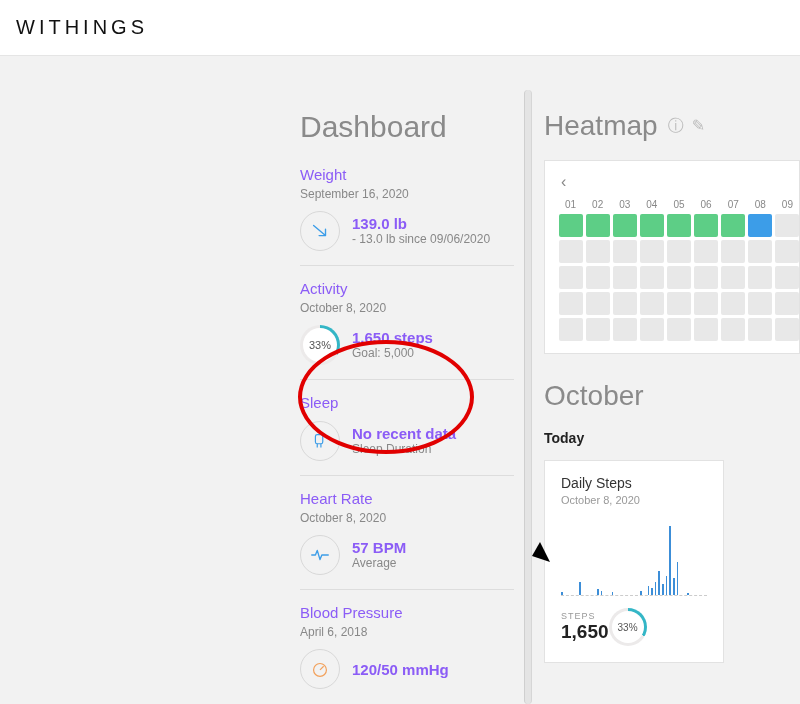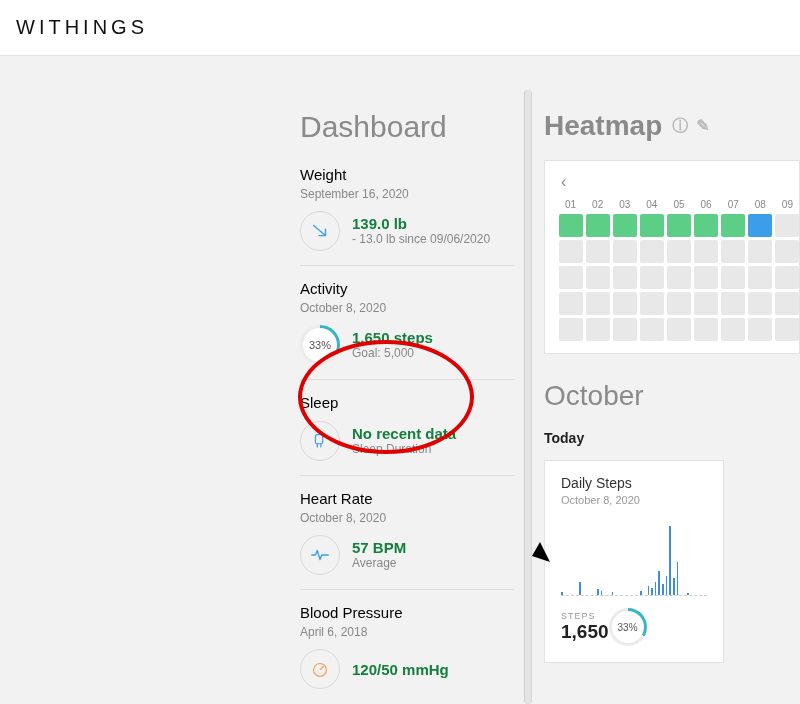--- a/index.html
+++ b/index.html
@@ -5,35 +5,35 @@
   * { box-sizing: border-box; margin: 0; padding: 0; }
   body { font-family: -apple-system, "Helvetica Neue", Arial, sans-serif; background: #f2f2f2; width: 800px; height: 704px; overflow: hidden; position: relative; }
   .topbar { background: #fff; height: 56px; border-bottom: 1px solid #e5e5e5; display: flex; align-items: center; padding: 0 16px; }
   .logo { font-family: Arial, sans-serif; font-weight: 400; font-size: 20px; letter-spacing: 4px; color: #111; }
   .content { position: absolute; top: 56px; left: 0; right: 0; bottom: 0; display: flex; padding-top: 54px; }
   .leftspace { width: 300px; flex: 0 0 300px; }
   .dashboard { width: 224px; flex: 0 0 224px; padding-right: 10px; }
   .dashboard h1 { font-size: 30px; font-weight: 300; color: #8a8a8a; margin-bottom: 22px; }
   .metric { border-bottom: 1px solid #ddd; padding: 14px 0 14px 0; position: relative; }
   .metric:first-of-type { padding-top: 0; }
-  .m-title { font-size: 15px; color: #000000; font-weight: 500; }
+  .m-title { font-size: 15px; color: #8b5cf6; font-weight: 500; }
   .m-date { font-size: 12px; color: #888; margin-top: 4px; }
   .m-body { display: flex; align-items: center; gap: 12px; margin-top: 10px; }
   .m-icon { width: 40px; height: 40px; border: 1px solid #d8d8d8; border-radius: 50%; display: flex; align-items: center; justify-content: center; flex: 0 0 40px; }
   .m-icon svg { width: 22px; height: 22px; }
   .m-ring { width: 40px; height: 40px; border-radius: 50%; display: flex; align-items: center; justify-content: center; flex: 0 0 40px; font-size: 11px; color: #555; background: conic-gradient(#34b6c6 0 33%, #eceaea 33% 100%); position: relative; }
   .m-ring::before { content: ""; position: absolute; inset: 3px; background: #fff; border-radius: 50%; }
   .m-ring span { position: relative; z-index: 1; }
   .m-text { display: flex; flex-direction: column; }
-  .m-val { font-size: 15px; color: #15803d; font-weight: 600; }
+  .m-val { font-size: 15px; color: #8b5cf6; font-weight: 600; }
   .m-sub { font-size: 12px; color: #888; line-height: 1.3; }
 
   .divider { width: 8px; flex: 0 0 8px; background: #e4e4e4; border-left: 1px solid #cfcfcf; border-right: 1px solid #d6d6d6; border-radius: 4px; height: calc(100% + 20px); margin-top: -20px; }
   .rightcol { flex: 1; padding-left: 12px; overflow: hidden; }
-  .rightcol h2 { font-size: 28px; font-weight: 700; color: #8a8a8a; display: flex; align-items: center; gap: 10px; }
+  .rightcol h2 { font-size: 28px; font-weight: 400; color: #8a8a8a; display: flex; align-items: center; gap: 10px; }
   .h-icons { display: flex; gap: 8px; }
   .h-icons span { color: #bbb; font-size: 16px; cursor: pointer; }
   .heat-wrap { margin-top: 18px; border: 1px solid #e2e2e2; background: #fff; padding: 8px 0 12px 10px; }
   .chev { font-size: 16px; color: #888; padding: 4px 6px; cursor: pointer; display: inline-block; }
   .heat-head { display: flex; gap: 4px; margin-top: 4px; padding-left: 4px; }
   .heat-head div { width: 24px; text-align: center; font-size: 10px; color: #888; }
   .heat-grid { display: flex; flex-direction: column; gap: 3px; margin-top: 4px; padding-left: 4px; }
   .heat-row { display: flex; gap: 3px; }
   .heat-cell { width: 25px; height: 23px; border-radius: 2px; }
   .c-green { background: #5dce86; }

